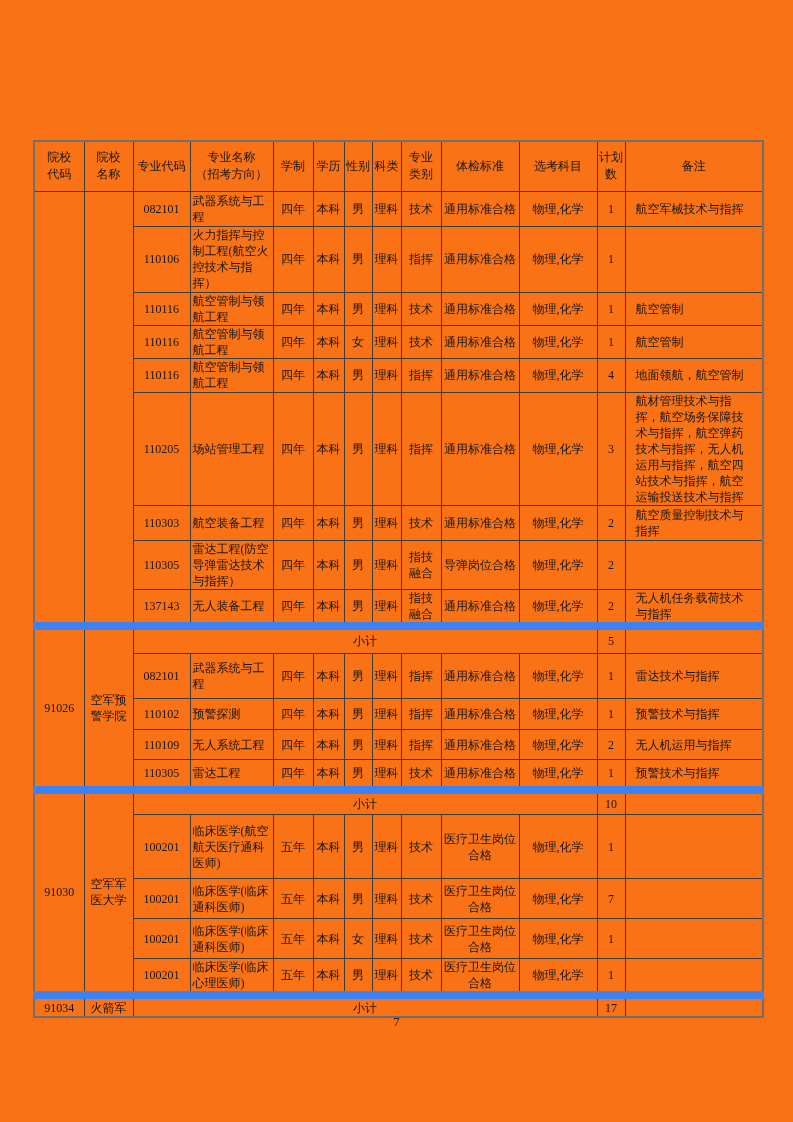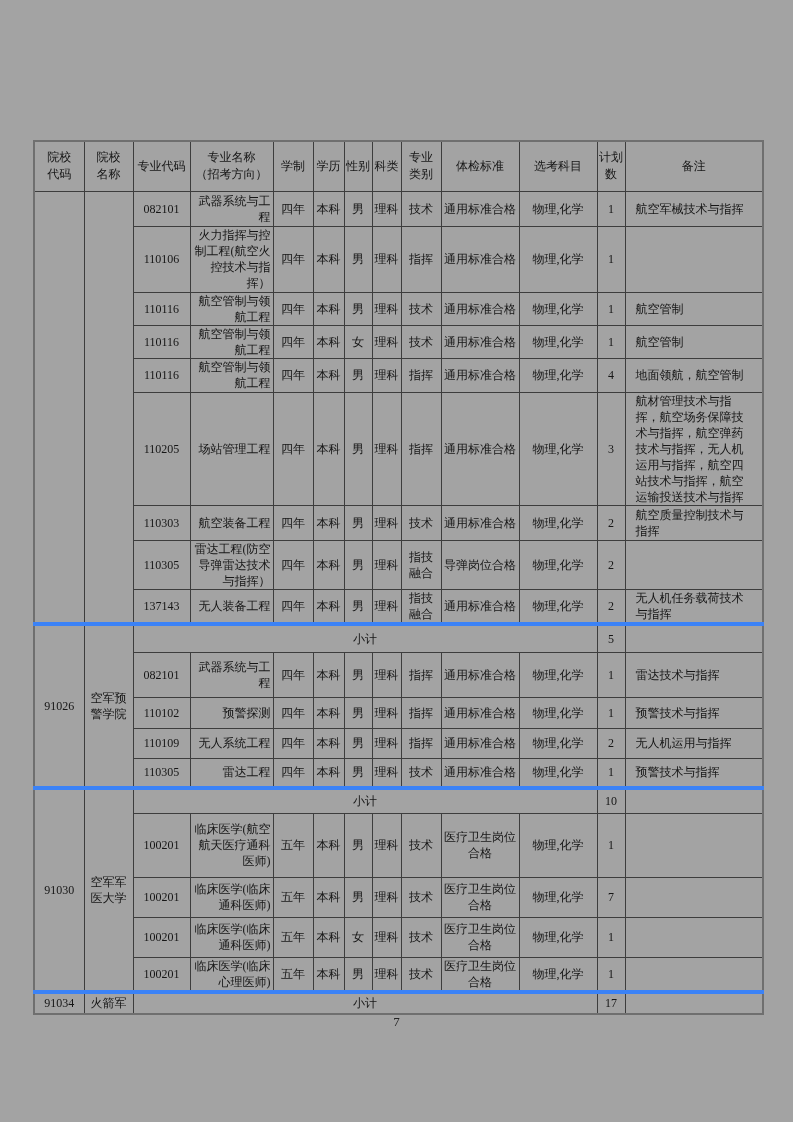--- a/index.html
+++ b/index.html
@@ -1,25 +1,25 @@
 <!DOCTYPE html>
 <html><head>
 <meta charset="utf-8">
 <style>
   html,body{margin:0;padding:0;background:#e8e8e8;}
-  .page{position:relative;width:793px;height:1122px;background:#a3a3a3;margin:0 auto;overflow:hidden;
+  .page{position:relative;width:793px;height:1122px;background:#f97316;margin:0 auto;overflow:hidden;
         font-family:"Liberation Serif","DejaVu Serif",serif;color:#161616;}
   table.enroll{position:absolute;left:33px;top:140px;width:729px;border-collapse:collapse;table-layout:fixed;
         font-size:12px;line-height:16px;border:2px solid #6f6f6f;}
   td,th{border:1px solid #3d3d3d;padding:0 1px;text-align:center;vertical-align:middle;
         white-space:pre-line;word-break:break-all;overflow:hidden;}
   th{font-family:"Liberation Sans","DejaVu Sans",sans-serif;font-weight:normal;line-height:17px;}
-  td.nm{text-align:right;padding:0 2px;}
+  td.nm{text-align:left;padding:0 2px;}
   td.rm{text-align:left;padding:0 10px;}
-  tr.sect>td{border-top:4px solid #3b82f6;font-family:Liberation Serif, serif;}
+  tr.sect>td{border-top:8px solid #3b82f6;font-family:Liberation Serif, serif;}
   .pageno{position:absolute;left:0;right:0;top:1014px;text-align:center;font-size:13px;
         font-family:"Liberation Serif","DejaVu Serif",serif;color:#222;}
 </style>
 </head>
 <body>
 
 <div class="page">
   <table class="enroll">
     <colgroup>
       <col style="width:50px">

